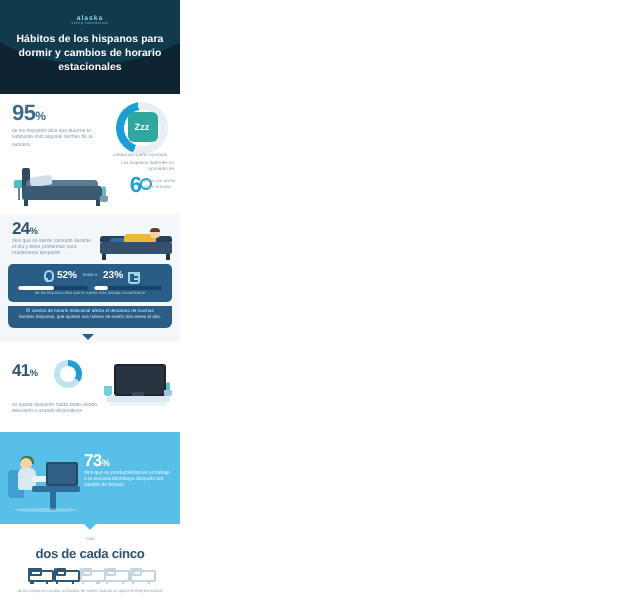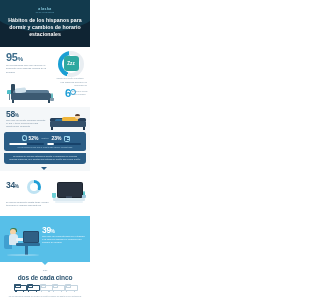--- a/index.html
+++ b/index.html
@@ -218,21 +218,21 @@
     <div class="six">
       <div class="lbl">Los hispanos duermen un promedio de</div>
       <div class="clk"></div>
       <div class="num">6</div>
       <div class="sub">horas por noche entre semana</div>
     </div>
   </div>
 
   <div class="sec s3">
     <div class="blk">
-      <div class="pct"><span>58</span><span class="sym">%</span></div>
+      <div class="pct"><span>24</span><span class="sym">%</span></div>
       <div class="body-txt">dice que se siente cansado durante el día y tiene problemas para mantenerse despierto</div>
     </div>
     <div class="couch">
       <span class="cbk"></span>
         <span class="p-leg"></span>
         <span class="p-body"></span>
       <span class="p-head"></span>
         <span class="p-hair"></span>
       <span class="cb"></span>
         <span class="cl1"></span>
@@ -269,21 +269,21 @@
 
   <div class="sec s5">
     <div class="callout">
       <p>El cambio de horario estacional afecta el descanso de muchas familias hispanas, que ajustan sus rutinas de sueño dos veces al año.</p>
     </div>
     <div class="tail"></div>
   </div>
 
   <div class="sec s6">
     <div class="blk">
-      <div class="pct"><span>34</span><span class="sym">%</span></div>
+      <div class="pct"><span>41</span><span class="sym">%</span></div>
     </div>
     <div class="pie"></div>
     <div class="tv">
       <span class="scr"></span>
         <span class="std"></span>
       <span class="cup2"></span>
       <span class="tbl"></span>
         <span class="tbl2"></span>
       <span class="pl">
           <i></i>
@@ -301,21 +301,21 @@
         <span class="p-hair"></span>
         <span class="p-head"></span>
       <span class="p-body"></span>
         <span class="arm"></span>
       <span class="mon"></span>
         <span class="dsk"></span>
         <span class="leg"></span>
         <span class="shd"></span>
     </div>
     <div class="blk">
-      <div class="pct"><span>39</span><span class="sym">%</span></div>
+      <div class="pct"><span>73</span><span class="sym">%</span></div>
       <div class="body-txt">dice que su productividad en el trabajo o la escuela disminuye después del cambio de horario</div>
     </div>
     <div class="s7-tail"></div>
   </div>
 
   <div class="sec s8">
     <div class="kick">Casi</div>
     <div class="big">dos de cada cinco</div>
     <div class="icons">
       <span class="pic on">

